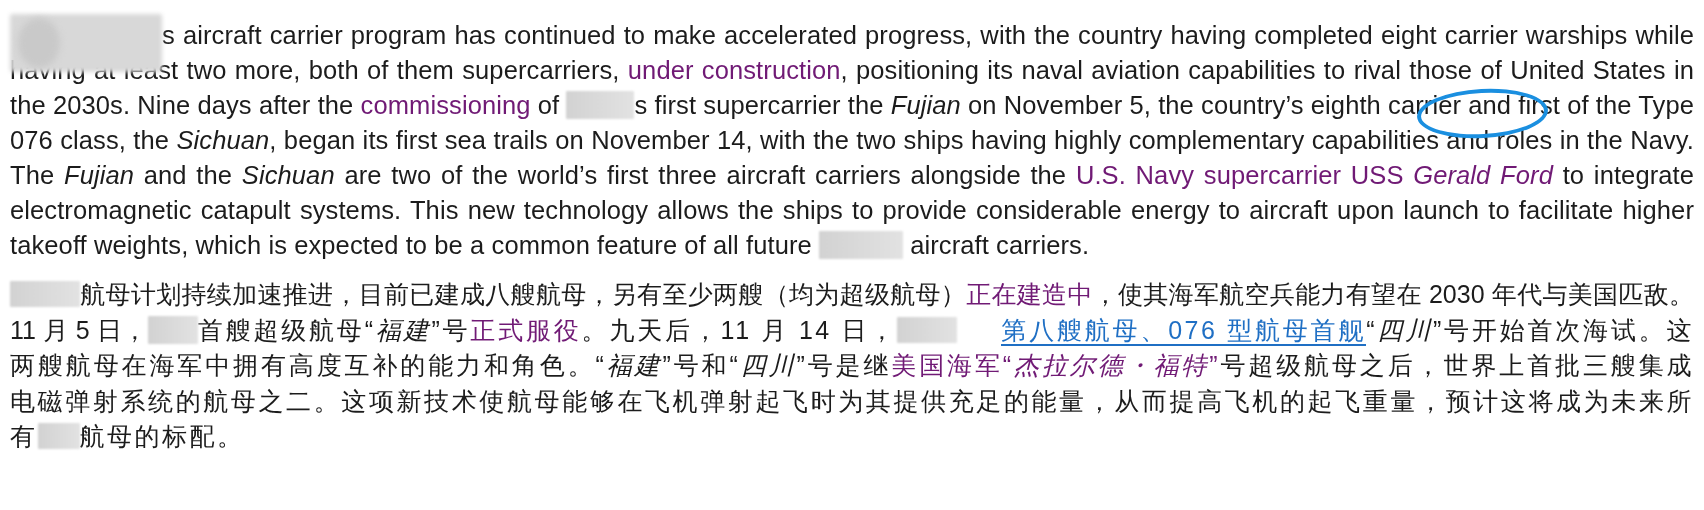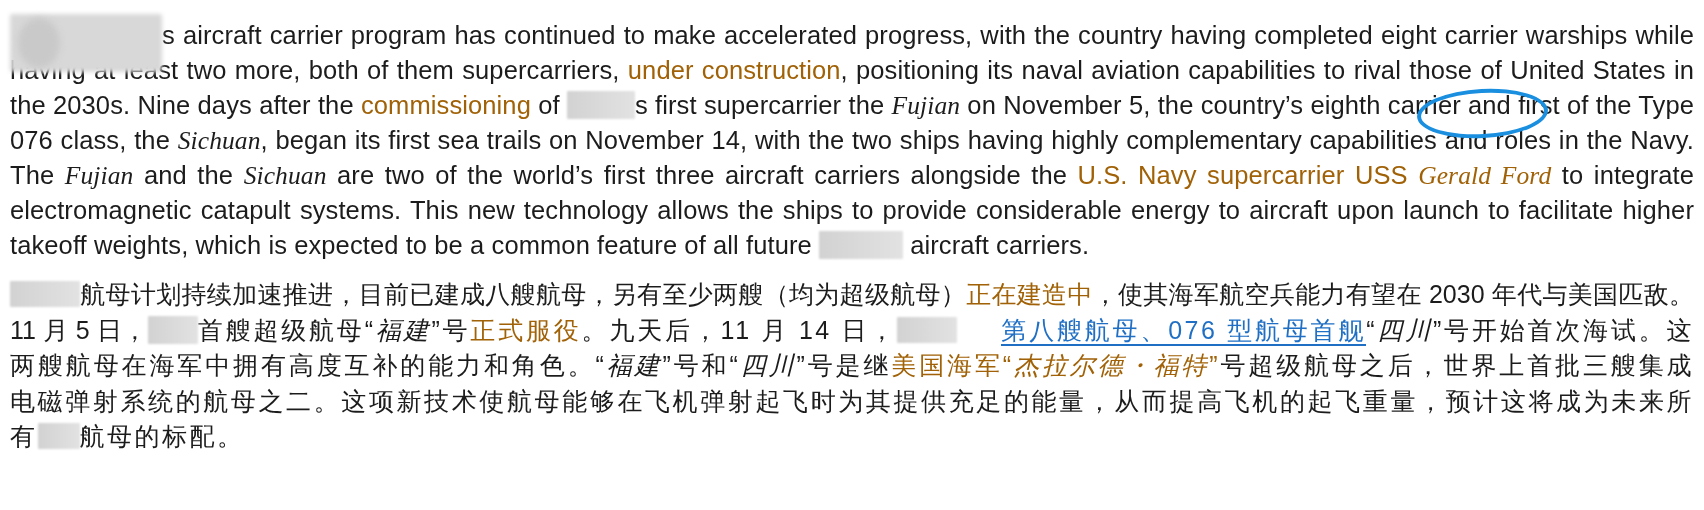--- a/index.html
+++ b/index.html
@@ -31,32 +31,31 @@
     letter-spacing: 0.1px;
   }
   .para-zh {
     font-size: 25px;
     line-height: 35.5px;
     text-align: justify;
     margin: 0;
     color: #1c1c1c;
   }
   .link {
-    color: #a16207;
+    color: #701a75;
     text-decoration: none;
   }
   .link-underline {
     color: #1f6fc4;
     text-decoration: none;
     border-bottom: 2px solid #1f6fc4;
     margin-left: 44px;
   }
   .italic {
     font-style: italic;
-    font-family: Liberation Serif, serif;
   }
   
   .redact {
     display: inline-block;
     background: #dcdcdc;
     vertical-align: middle;
     border-radius: 1px;
     position: relative;
     top: -2px;
   }

